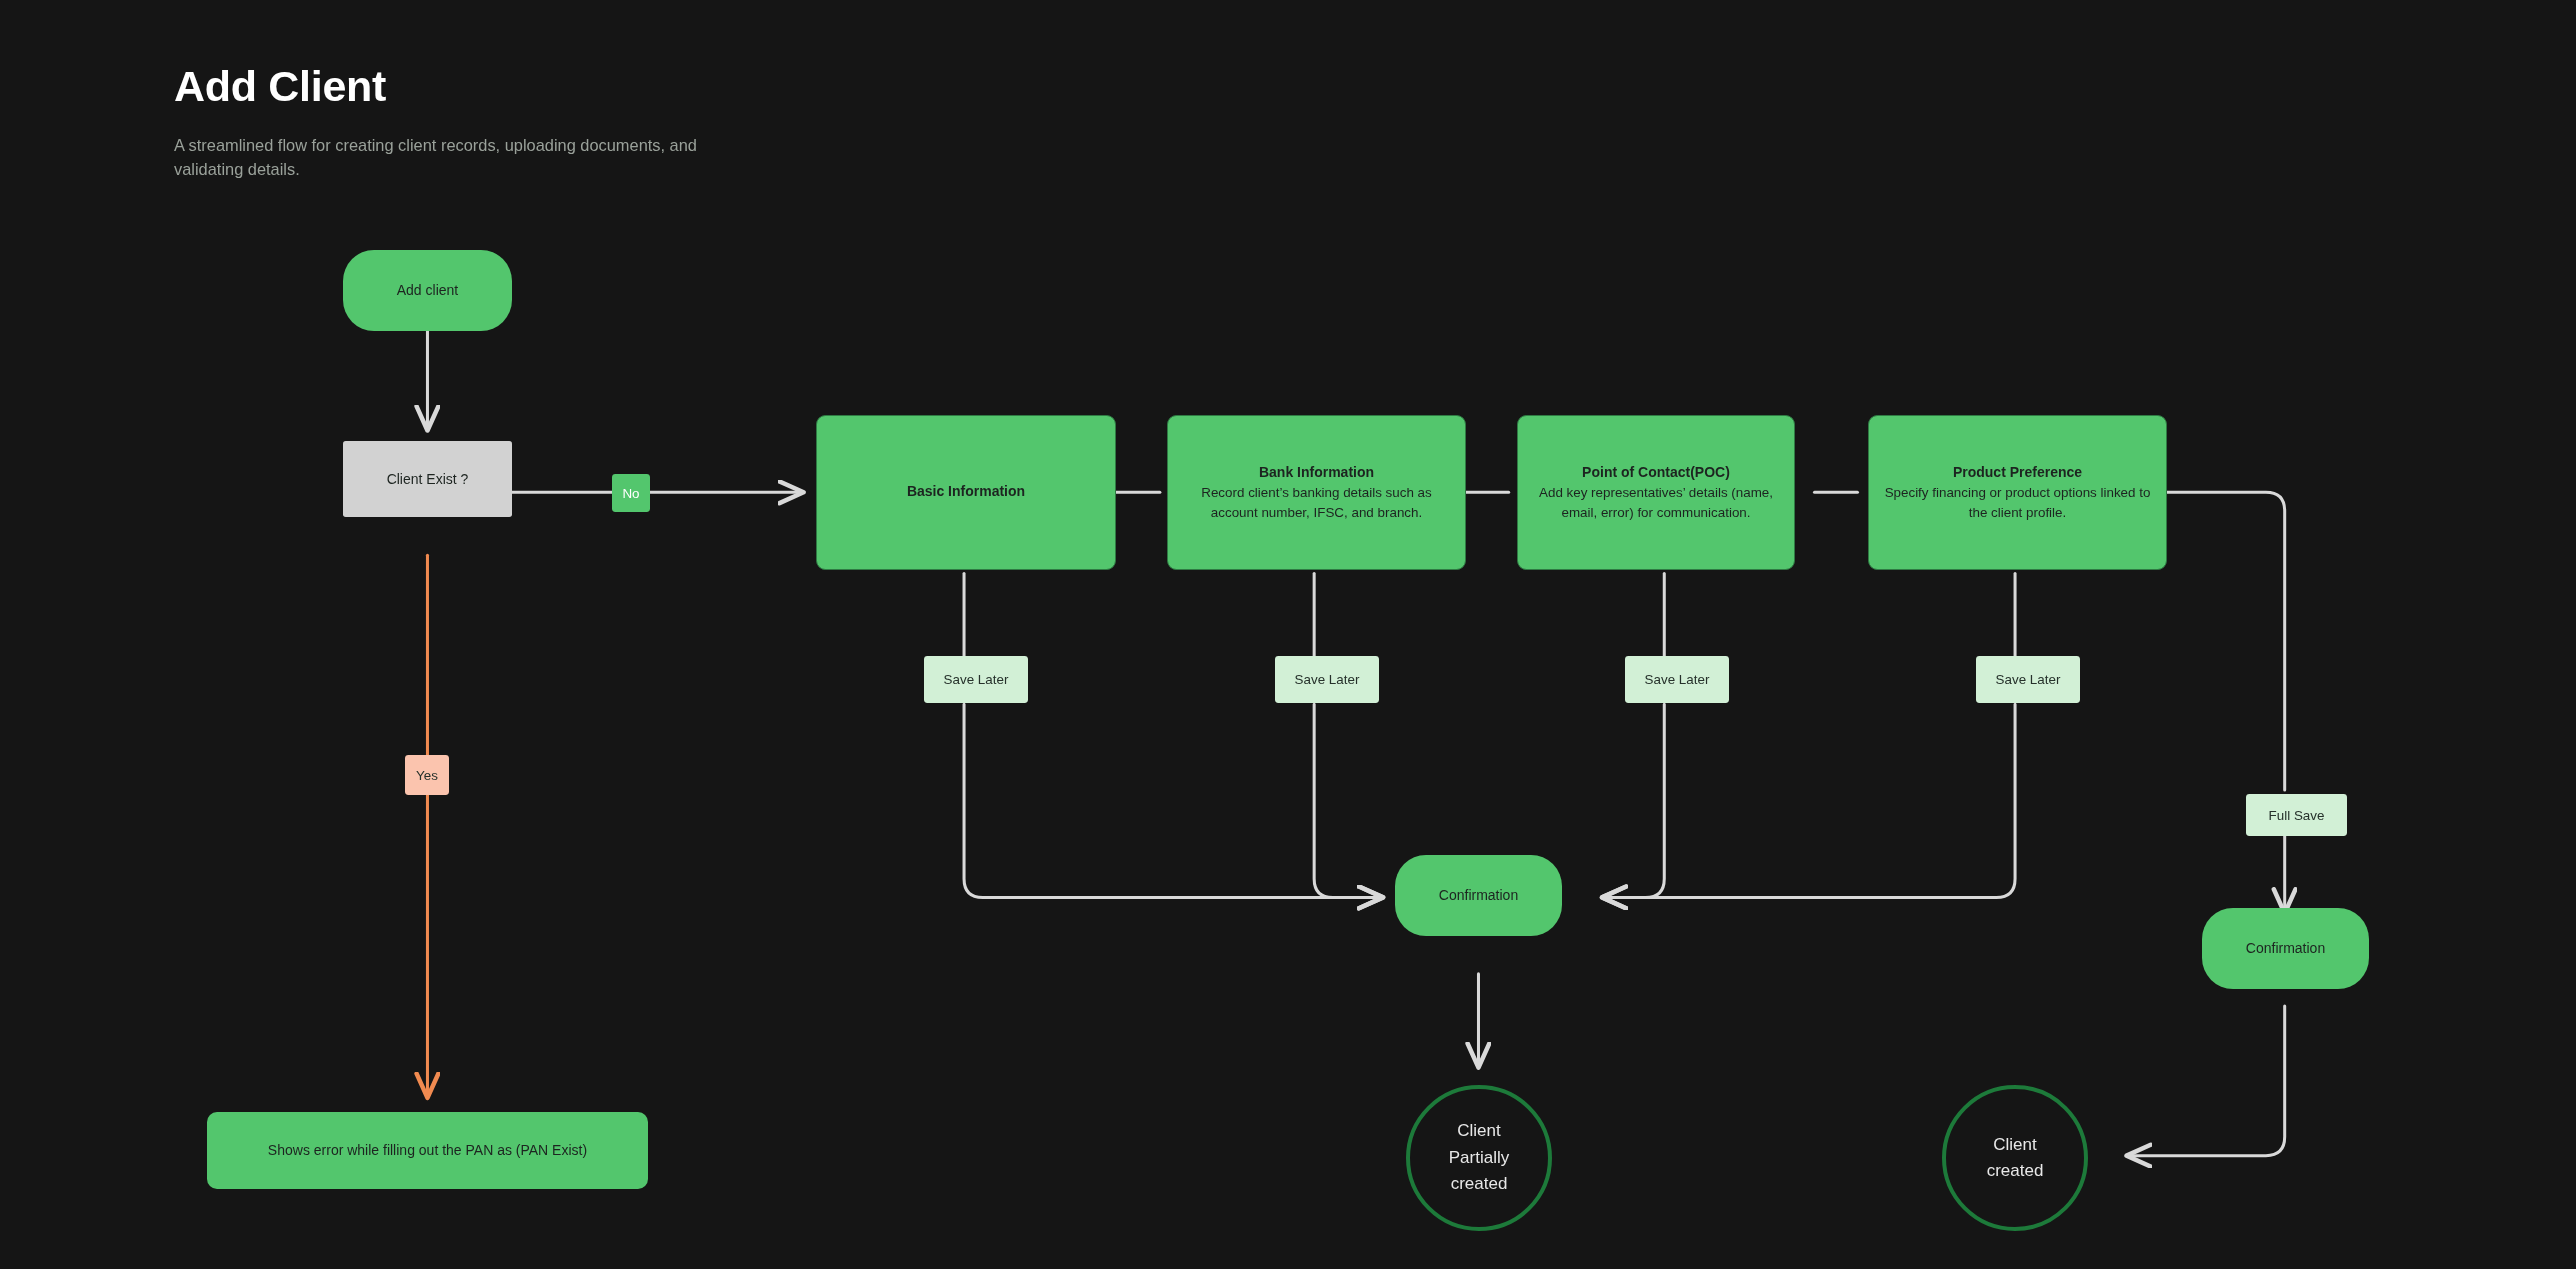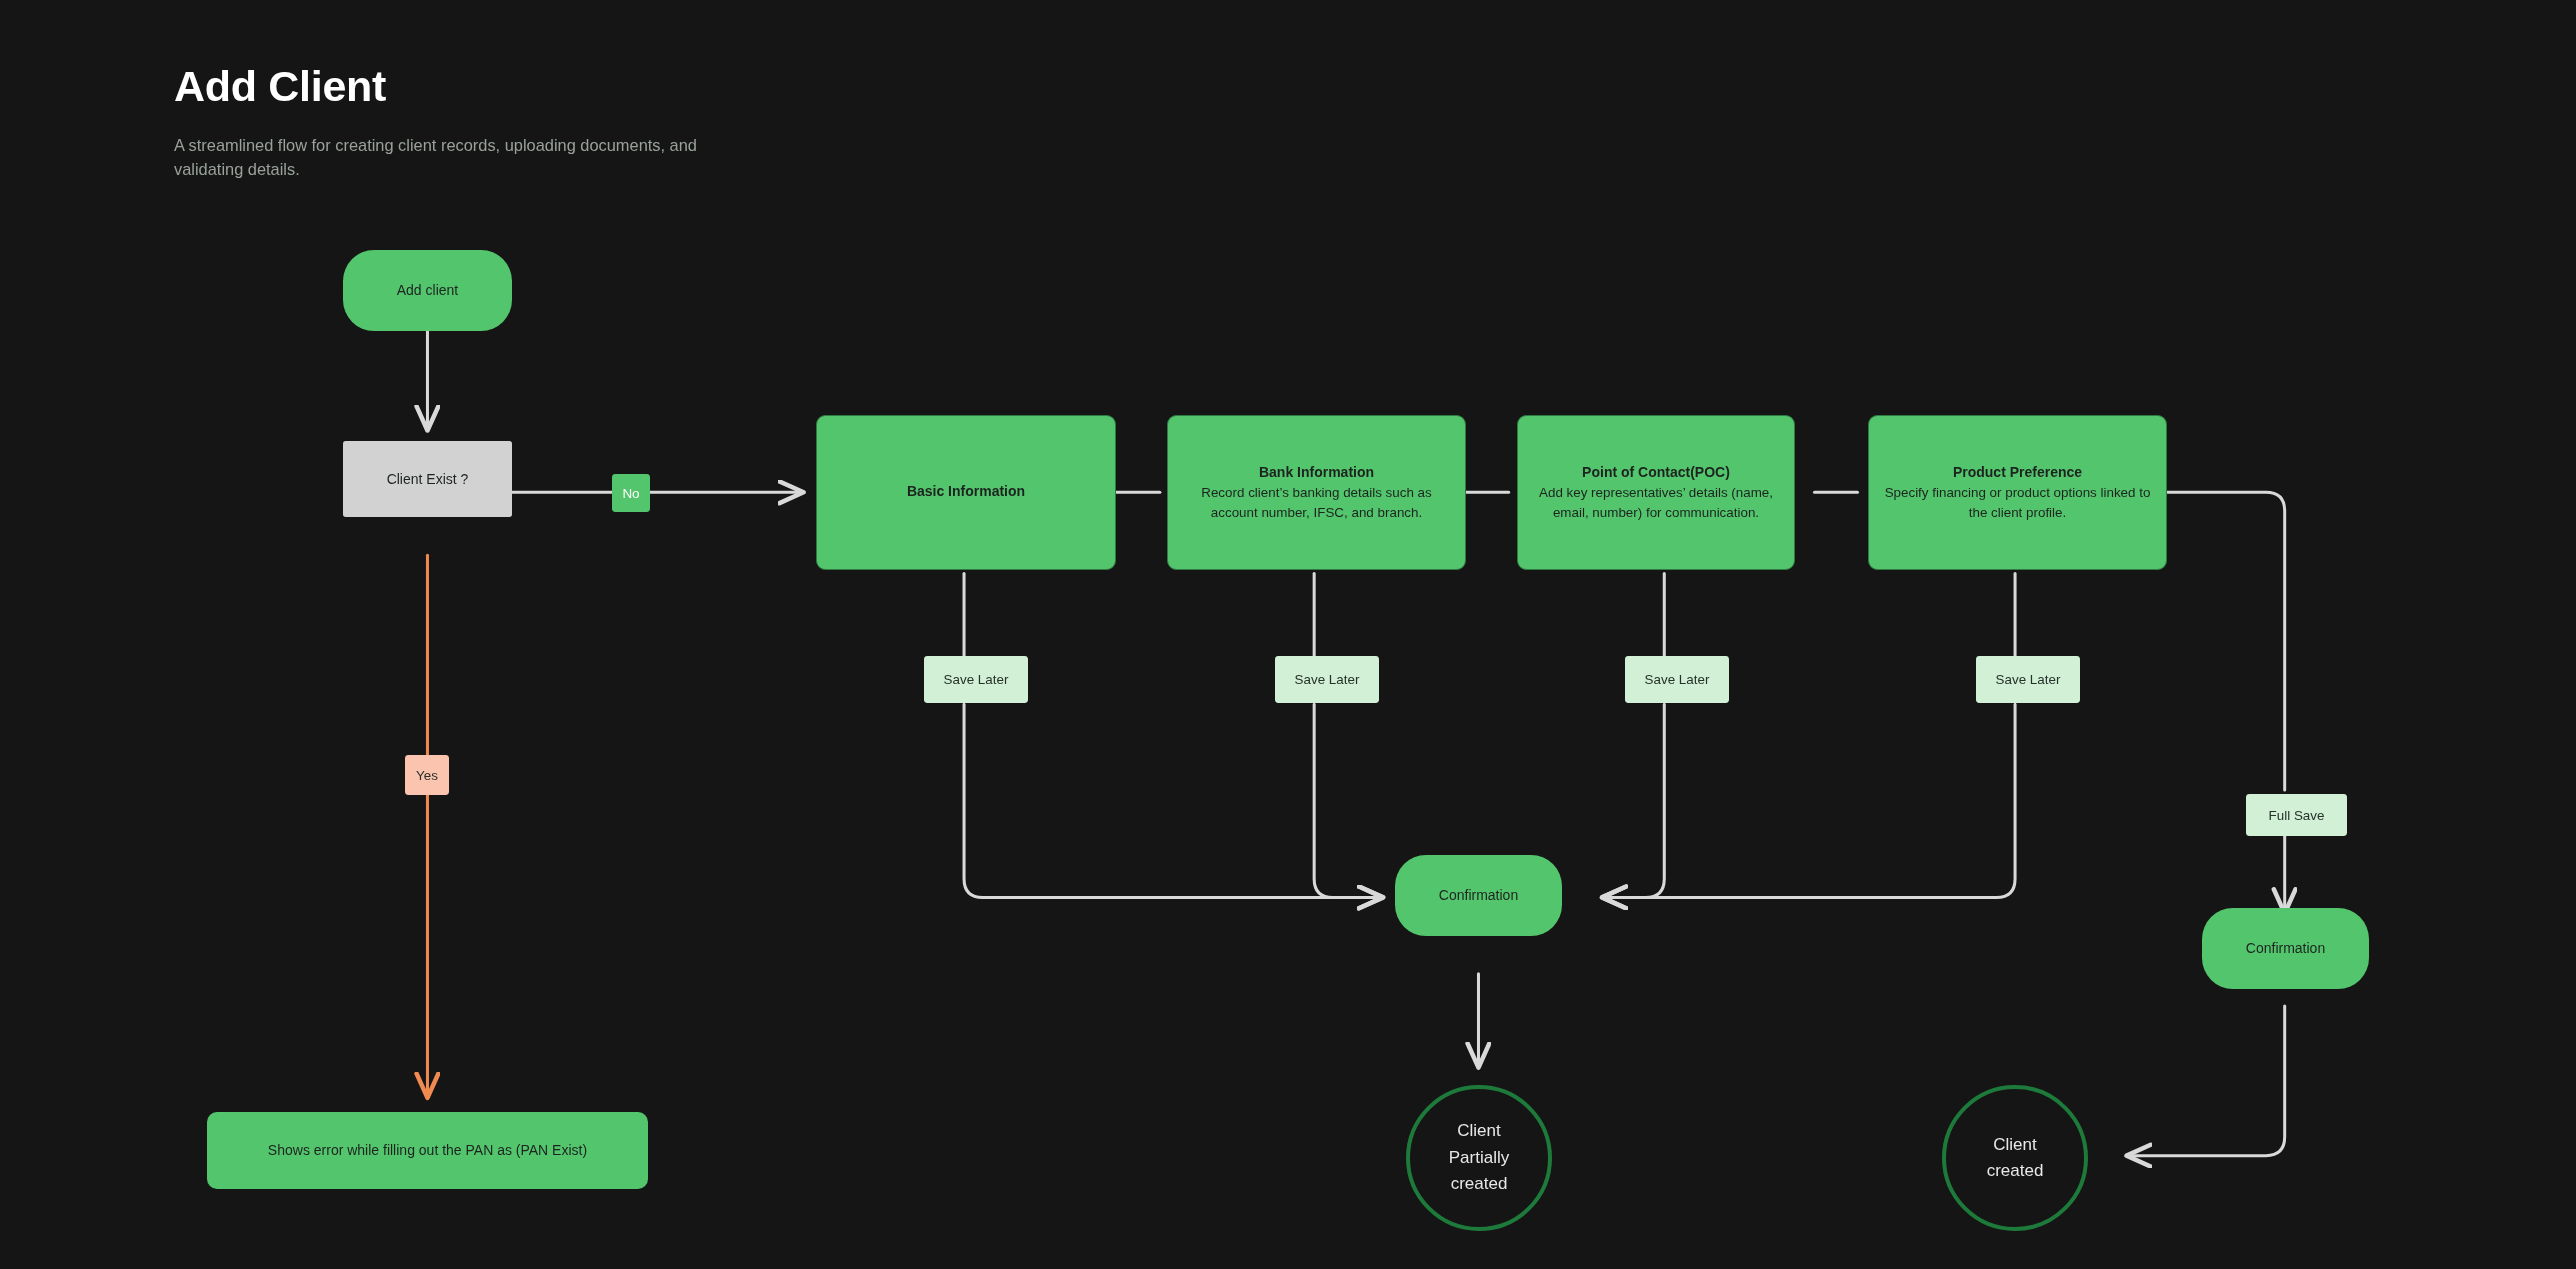--- a/index.html
+++ b/index.html
@@ -197,21 +197,21 @@
     <div class="node-title">Basic Information</div>
   </div>
 
   <div class="node n-rect" style="left:1167px; top:415px; width:299px; height:155px;">
     <div class="node-title">Bank Information</div>
     <div class="node-desc">Record client’s banking details such as account number, IFSC, and branch.</div>
   </div>
 
   <div class="node n-rect" style="left:1517px; top:415px; width:278px; height:155px;">
     <div class="node-title">Point of Contact(POC)</div>
-    <div class="node-desc">Add key representatives’ details (name, email, number) for communication.</div>
+    <div class="node-desc">Add key representatives’ details (name, email, error) for communication.</div>
   </div>
 
   <div class="node n-rect" style="left:1868px; top:415px; width:299px; height:155px;">
     <div class="node-title">Product Preference</div>
     <div class="node-desc">Specify financing or product options linked to the client profile.</div>
   </div>
 
   <div class="node n-stadium" style="left:1395px; top:855px; width:167px; height:81px;">
     <div class="node-label-plain">Confirmation</div>
   </div>

